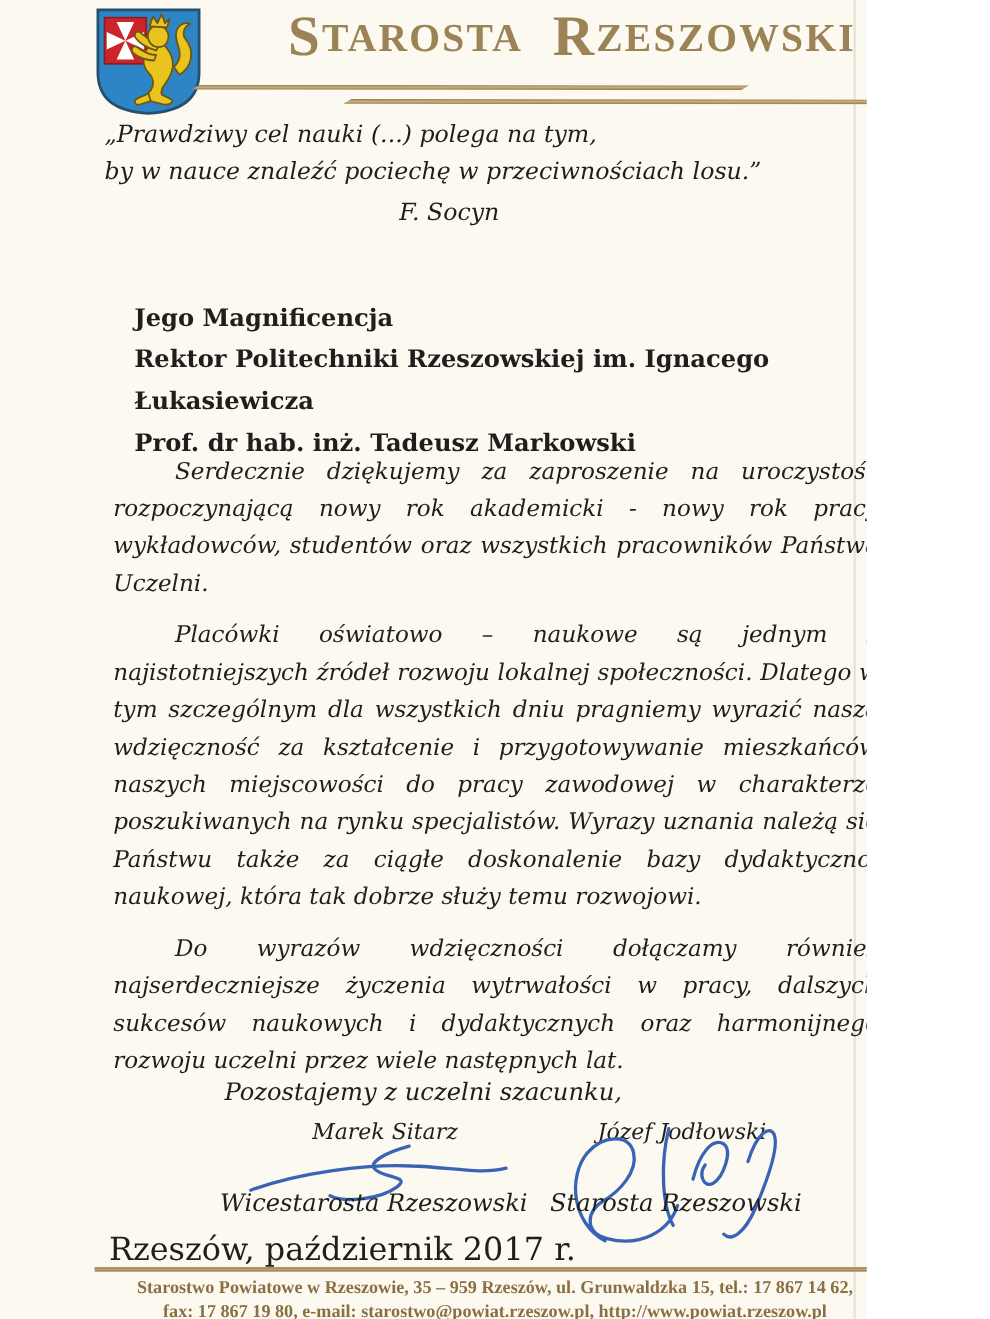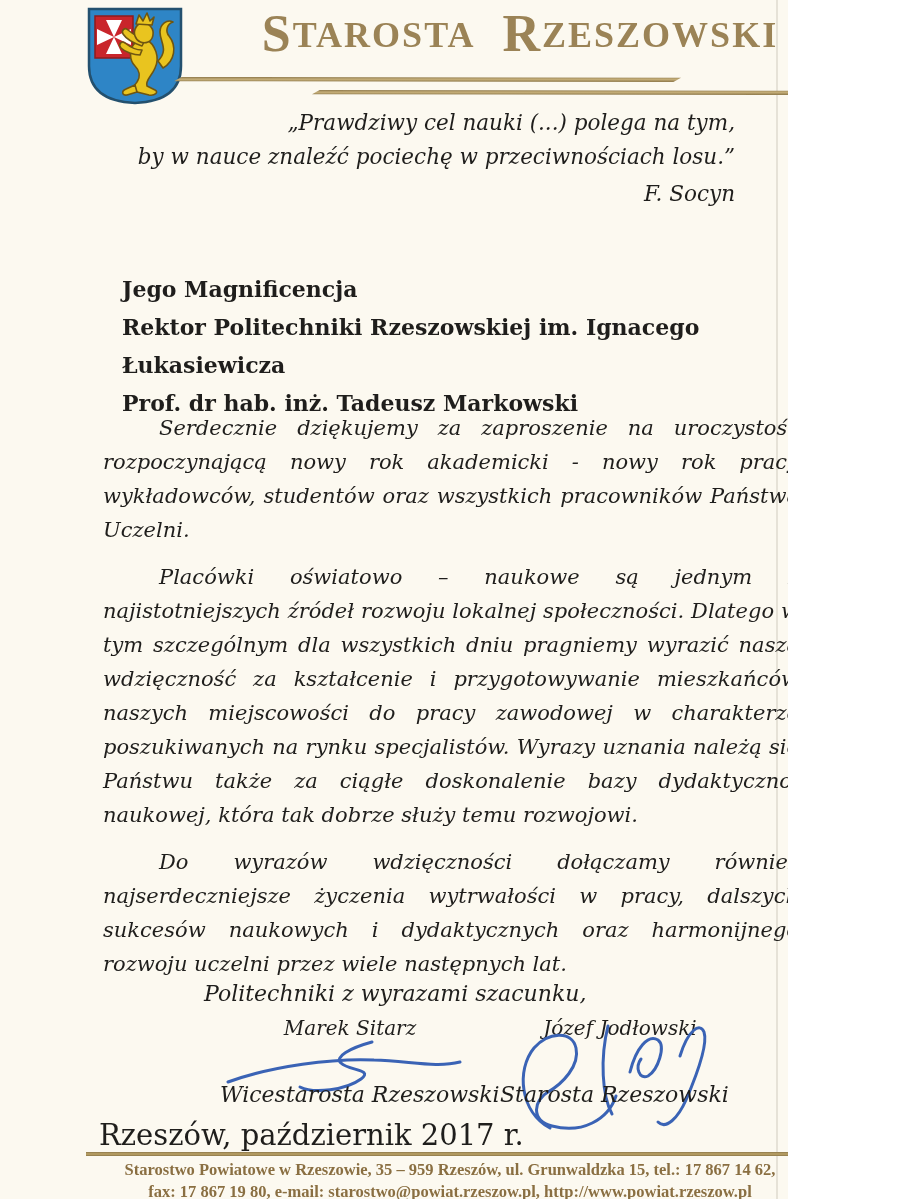--- a/index.html
+++ b/index.html
@@ -32,42 +32,42 @@
   .gold-rule{
     position:absolute;height:5px;
     background:linear-gradient(#8d784a,#c7b07a 45%,#8d784a);
     clip-path:polygon(0 85%,1.5% 0,100% 15%,98.5% 100%);
   }
   .rule1{left:174px;top:77px;width:507px;}
   .rule2{left:312px;top:90px;width:508px;}
   
   .quote{
     position:absolute;left:95px;top:106px;width:640px;
-    font-style:italic;font-size:21.5px;line-height:34px;text-align:right;
+    font-style:italic;font-size:21.5px;line-height:34px;
   }
   .quote .attrib{padding-left:268px;padding-top:3px;}
   
   .addressee{
     position:absolute;left:122px;top:270px;width:700px;
     font-weight:bold;font-size:22px;line-height:38px;
   }
   
   .body{
     position:absolute;left:90px;top:398px;width:722px;
     font-style:italic;font-size:21px;line-height:34px;
     text-align:justify;
   }
   .body p{margin:13px;text-indent:56px;}
   
   .closing{position:absolute;left:204px;top:981px;font-style:italic;font-size:22px;}
   .sig-name{position:absolute;top:1016px;font-style:italic;font-size:20px;text-align:center;}
   .sig-name.left{left:230px;width:240px;}
   .sig-name.right{left:505px;width:230px;}
   .sig-title{position:absolute;top:1082px;font-style:italic;font-size:22px;text-align:center;white-space:nowrap;}
-  .sig-title.left{left:220px;width:270px;}
+  .sig-title.left{left:200px;width:270px;}
   .sig-title.right{left:500px;width:220px;}
   .sig-svg{position:absolute;}
   .sig-svg.left{left:222px;top:1036px;width:245px;height:62px;}
   .sig-svg.right{left:510px;top:1010px;width:212px;height:128px;}
   .sig-svg path{fill:none;stroke:#3a63b5;stroke-width:3;stroke-linecap:round;}
   
   .dateline{position:absolute;left:99px;top:1118px;font-size:29px;}
   
   .footer-rule{
     position:absolute;left:86px;top:1152px;width:735px;height:4px;
@@ -125,21 +125,21 @@
     <div>Rektor Politechniki Rzeszowskiej im. Ignacego Łukasiewicza</div>
     <div>Prof. dr hab. inż. Tadeusz Markowski</div>
   </div>
 
   <div class="body">
     <p>Serdecznie dziękujemy za zaproszenie na uroczystość rozpoczynającą nowy rok akademicki - nowy rok pracy wykładowców, studentów oraz wszystkich pracowników Państwa Uczelni.</p>
     <p>Placówki oświatowo – naukowe są jednym z najistotniejszych źródeł rozwoju lokalnej społeczności. Dlatego w tym szczególnym dla wszystkich dniu pragniemy wyrazić naszą wdzięczność za kształcenie i przygotowywanie mieszkańców naszych miejscowości do pracy zawodowej w charakterze poszukiwanych na rynku specjalistów. Wyrazy uznania należą się Państwu także za ciągłe doskonalenie bazy dydaktyczno-naukowej, która tak dobrze służy temu rozwojowi.</p>
     <p>Do wyrazów wdzięczności dołączamy również najserdeczniejsze życzenia wytrwałości w pracy, dalszych sukcesów naukowych i dydaktycznych oraz harmonijnego rozwoju uczelni przez wiele następnych lat.</p>
   </div>
 
-  <div class="closing">Politechniki z wyrazami szacunku,</div>
+  <div class="closing">Pozostajemy z uczelni szacunku,</div>
 
   <div class="sig-name left">Marek Sitarz</div>
   <div class="sig-name right">Józef Jodłowski</div>
 
   <svg class="sig-svg left" viewBox="0 0 245 62">
     <path d="M6,46 C50,30 112,22 152,24 C188,25 214,32 238,26"></path>
     <path d="M150,6 C128,12 112,21 119,27 C127,35 152,33 139,43 C124,54 92,58 78,51"></path>
   </svg>
   <svg class="sig-svg right" viewBox="0 0 212 128">
     <path d="M40,118 C10,102 6,60 24,38 C38,22 62,20 66,38 C70,56 52,74 38,82 C24,90 20,110 42,116 C72,124 98,110 106,86"></path>

